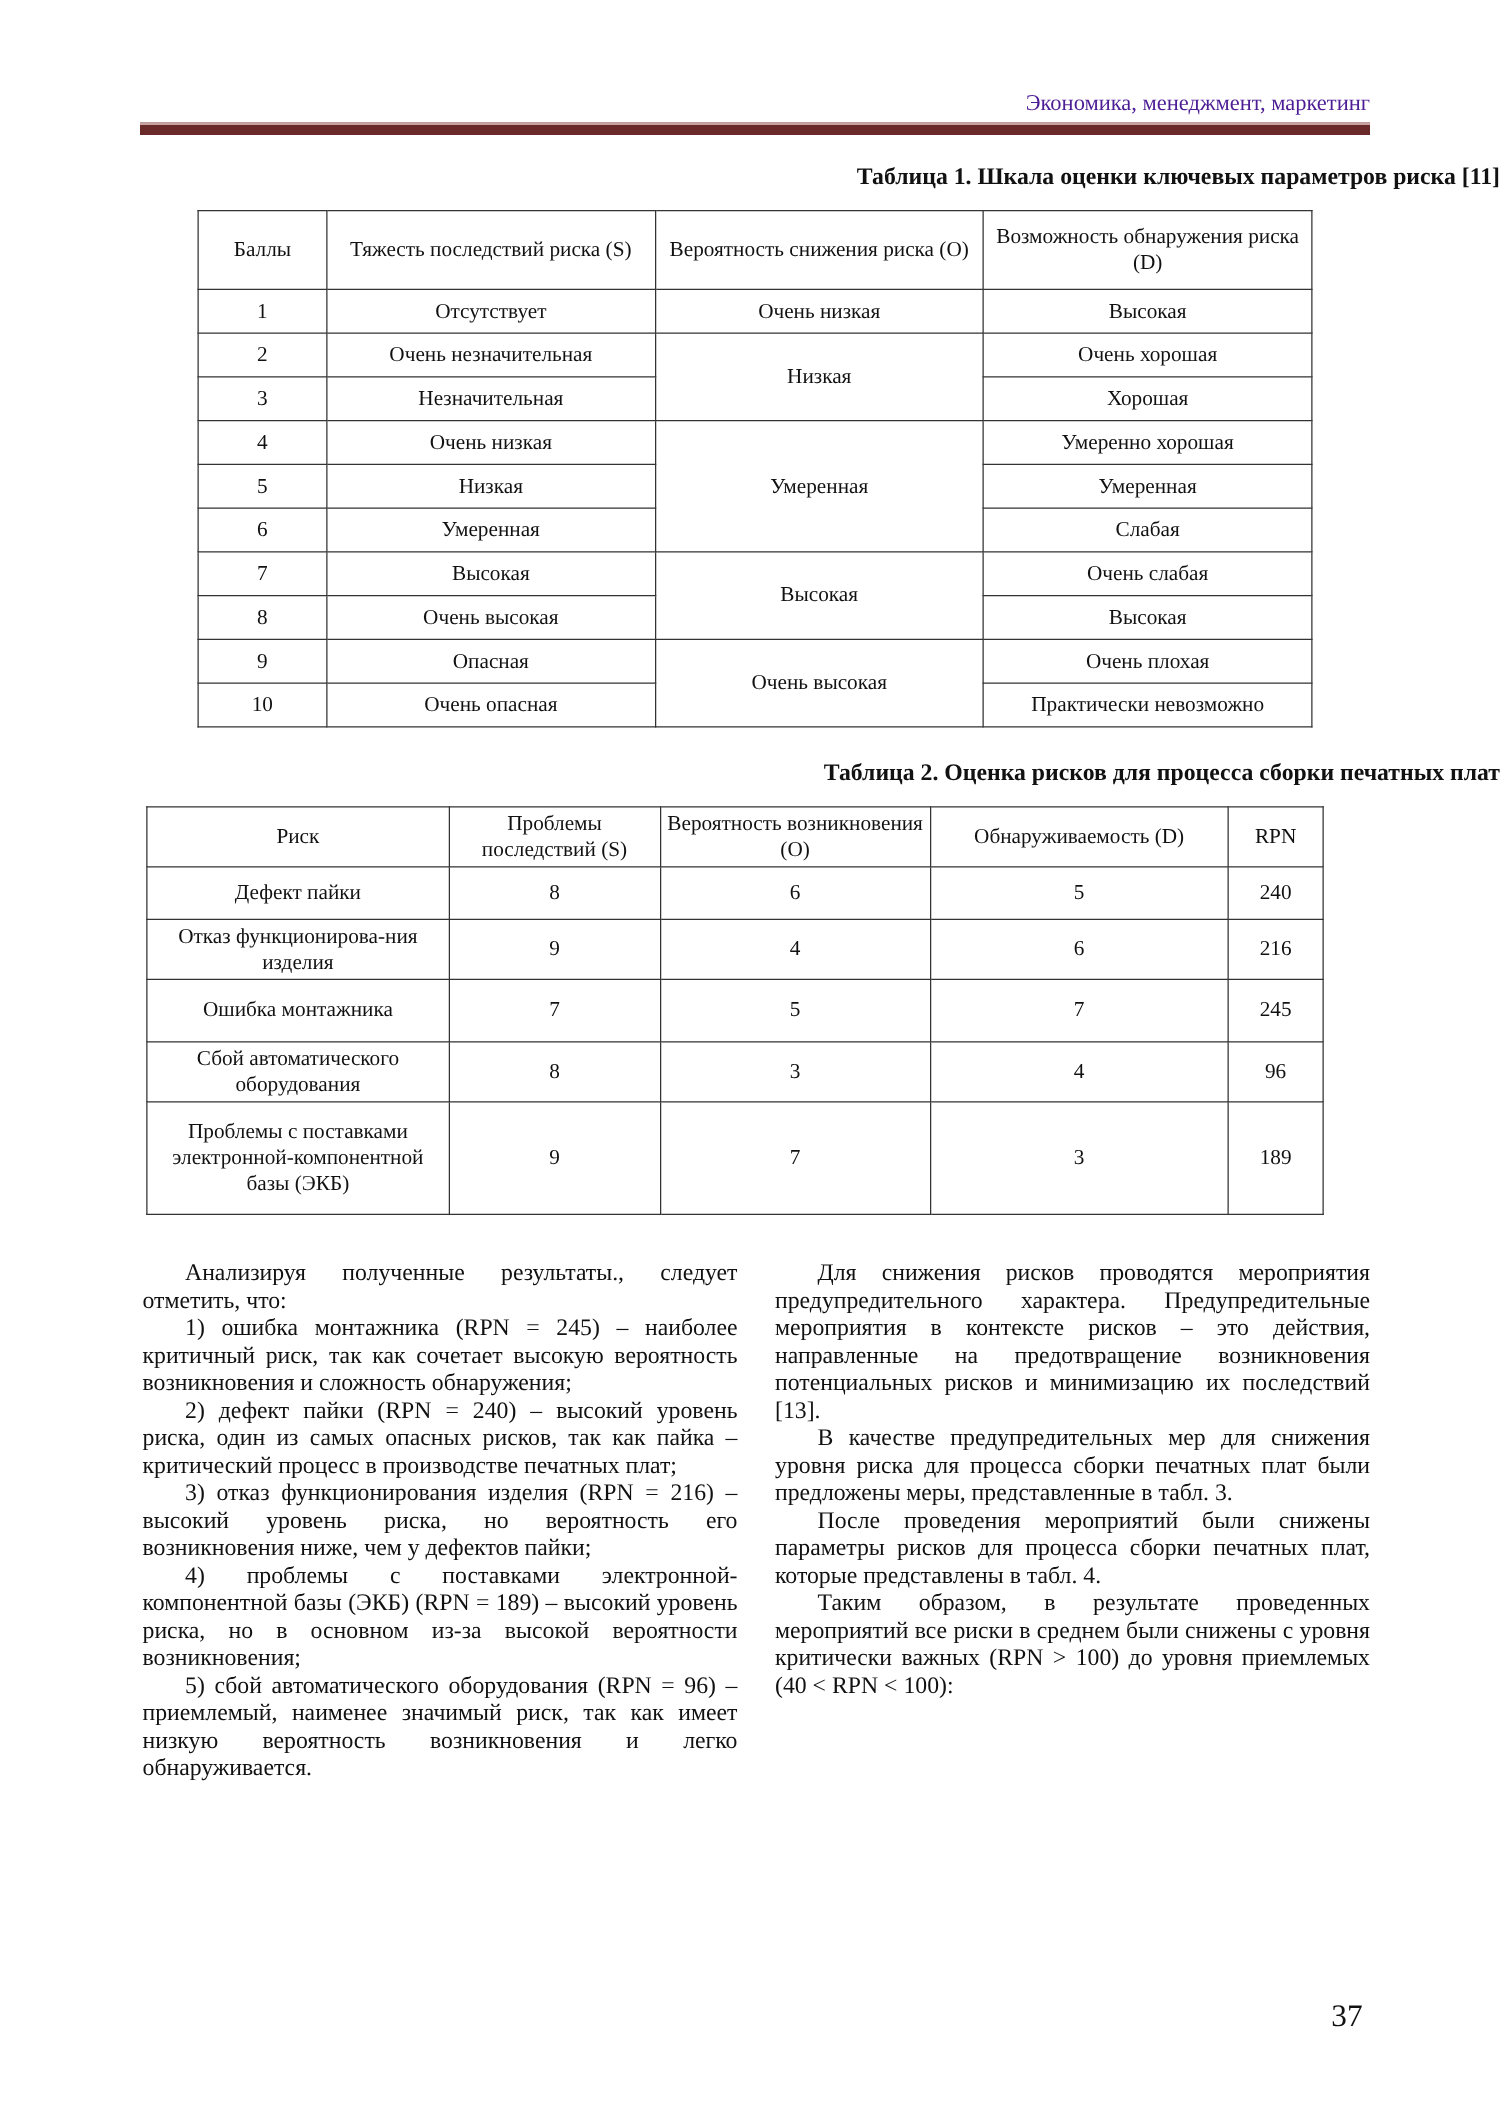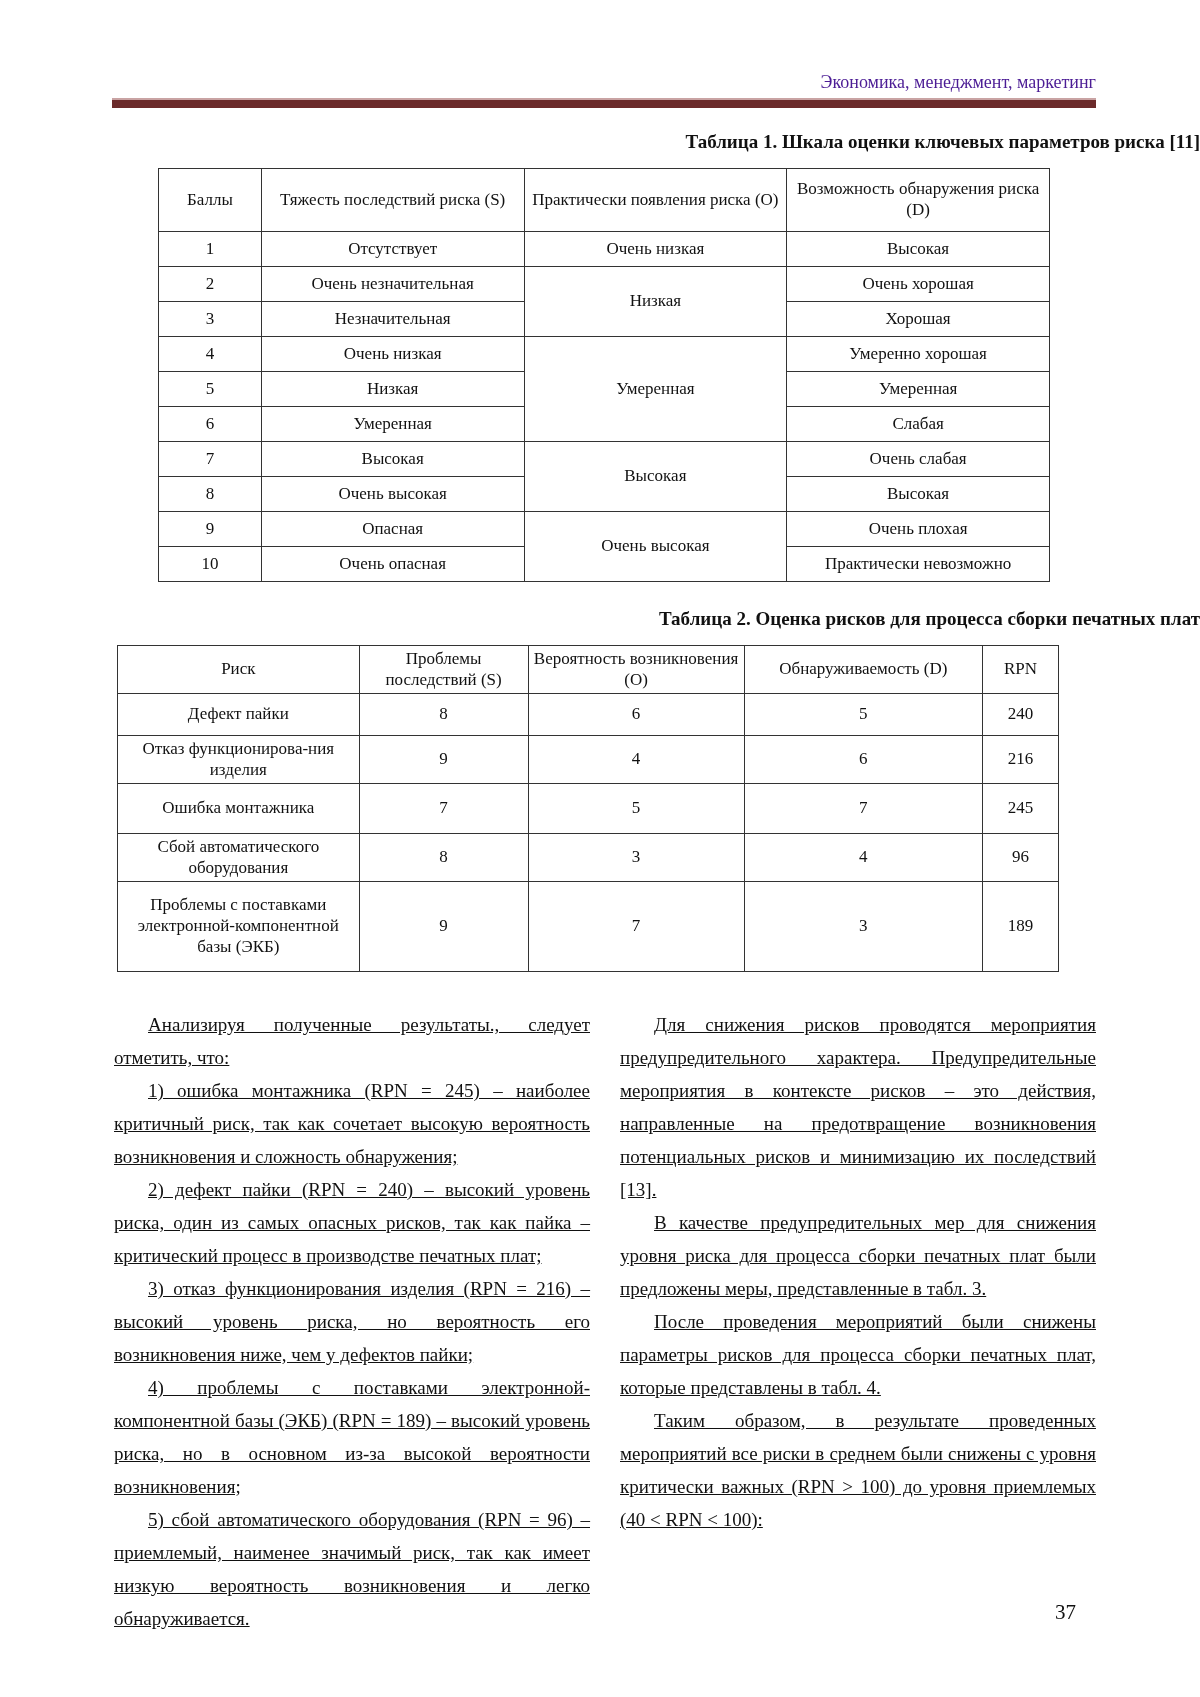--- a/index.html
+++ b/index.html
@@ -6,39 +6,39 @@
   body { width:1200px; height:1697px; position:relative; font-family:"Liberation Serif", serif; color:#111; }
   .header-text { position:absolute; right:104px; top:72px; font-size:18px; color:#4c1d95; }
   .header-rule { position:absolute; left:112px; right:104px; top:98px; height:8px; background:#6b2a2a; border-top:2px solid #c9a3a3; }
   .caption { position:absolute; left:0; right:0; text-align:right; font-weight:bold; font-size:19px; }
   table { border-collapse:collapse; position:absolute; font-size:17px;border-radius:19px; }
   td, th { border:1.5px solid #333; text-align:center; vertical-align:middle; font-weight:normal; line-height:1.22; padding:1px 4px; }
   #t1 { left:158px; top:168px; width:892px; }
   #t1 td, #t1 th { height:32px; }
   #t1 th { height:60px; }
   #t2 { left:117px; top:645px; width:942px; }
-  .col { position:absolute; width:476px; font-size:19px; line-height:33px; text-align:justify;text-decoration:underline; }
+  .col { position:absolute; width:476px; font-size:19px; line-height:22px; text-align:justify; }
   .col p { margin:0; text-indent:34px; }
   #left { left:114px; top:1008px; }
   #right { left:620px; top:1008px; }
-  .page-num { position:absolute; right:124px; top:1600px; font-size:21px; }
+  .page-num { position:absolute; right:110px; top:1600px; font-size:25px; }
 </style>
 </head>
 <body>
 
 <div class="header-text">Экономика, менеджмент, маркетинг</div>
 <div class="header-rule"></div>
 
 <div class="caption" style="top:131px">Таблица 1. Шкала оценки ключевых параметров риска [11]</div>
 <table id="t1">
   <tbody>
       <tr>
     <th style="width:90px">Баллы</th>
     <th style="width:244px">Тяжесть последствий риска (S)</th>
-    <th style="width:244px">Практически появления риска (O)</th>
+    <th style="width:244px">Вероятность снижения риска (O)</th>
     <th style="width:244px">Возможность обнаружения риска (D)</th>
   </tr>
   <tr>
         <td>1</td>
         <td>Отсутствует</td>
         <td>Очень низкая</td>
         <td>Высокая</td>
       </tr>
   <tr>
         <td>2</td>

